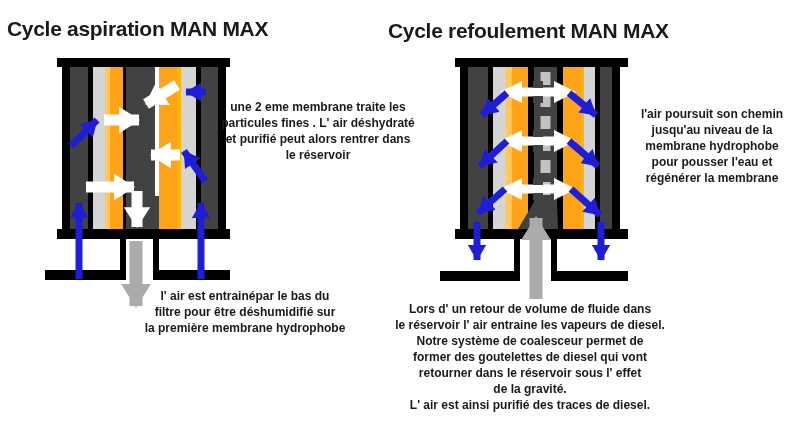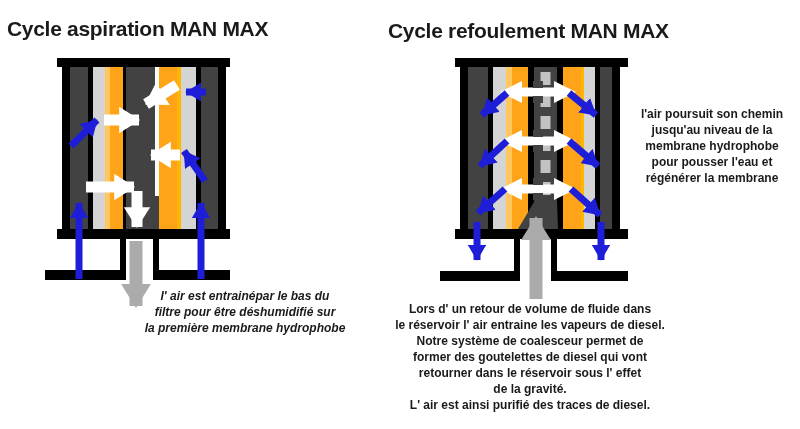--- a/index.html
+++ b/index.html
@@ -11,21 +11,21 @@
   body{width:800px;height:429px;background:#ffffff;overflow:hidden;
        font-family:"Liberation Sans",sans-serif;}
   .stage{position:relative;width:800px;height:429px;}
   .title{position:absolute;margin:0;font-size:21px;font-weight:700;color:var(--text);
          letter-spacing:-0.3px;white-space:nowrap;}
   #title-left{left:7px;top:17px;}
   #title-right{left:388px;top:19px;}
   .note{position:absolute;margin:0;font-size:12px;font-weight:700;color:var(--text);
         line-height:16px;text-align:center;white-space:pre-line;}
   #note-asp-side{left:203px;top:99px;width:230px;}
-  #note-asp-bottom{left:135px;top:288px;width:220px;font-style:italic;}
+  #note-asp-bottom{left:135px;top:288px;width:220px;}
   #note-ref-side{left:622px;top:106px;width:180px;}
   #note-ref-bottom{left:360px;top:301px;width:340px;}
   svg.overlay{position:absolute;left:0;top:0;}
   .f-frame{fill:var(--frame);} .f-dark{fill:var(--dark);} .f-lt{fill:var(--light);}
   .f-or{fill:var(--orange);} .f-pale{fill:var(--paleOrange);} .f-yel{fill:var(--yellow);}
   .f-wh{fill:var(--arrowWhite);}
   .st-blue{stroke:var(--blue);fill:none;}
   .st-white{stroke:var(--arrowWhite);fill:none;}
   .st-gray{stroke:var(--arrowGray);fill:none;}
   .st-dash{stroke:var(--dash);fill:none;}
@@ -148,20 +148,24 @@
         <line class="st-blue" stroke-width="7" marker-end="url(#mB)" x1="507" y1="141" x2="480" y2="166"></line>
         <line class="st-blue" stroke-width="7" marker-end="url(#mB)" x1="569" y1="141" x2="598" y2="166"></line>
         <line class="st-blue" stroke-width="7" marker-end="url(#mB)" x1="505" y1="189" x2="478" y2="213"></line>
         <line class="st-blue" stroke-width="7" marker-end="url(#mB)" x1="571" y1="189" x2="600" y2="215"></line>
         <line class="st-blue" stroke-width="7" marker-end="url(#mB)" x1="477" y1="222" x2="477" y2="260"></line>
         <line class="st-blue" stroke-width="7" marker-end="url(#mB)" x1="601" y1="222" x2="601" y2="260"></line>
       </g>
     </g>
   </svg>
 
+  <p class="note" id="note-asp-side">une 2 eme membrane traite les
+particules fines . L' air déshydraté
+et purifié peut alors rentrer dans
+le réservoir</p>
   <p class="note" id="note-asp-bottom">l' air est entrainépar le bas du
 filtre pour être déshumidifié sur
 la première membrane hydrophobe</p>
   <p class="note" id="note-ref-side">l'air poursuit son chemin
 jusqu'au niveau de la
 membrane hydrophobe
 pour pousser l'eau et
 régénérer la membrane</p>
   <p class="note" id="note-ref-bottom">Lors d' un retour de volume de fluide dans
 le réservoir l' air entraine les vapeurs de diesel.

